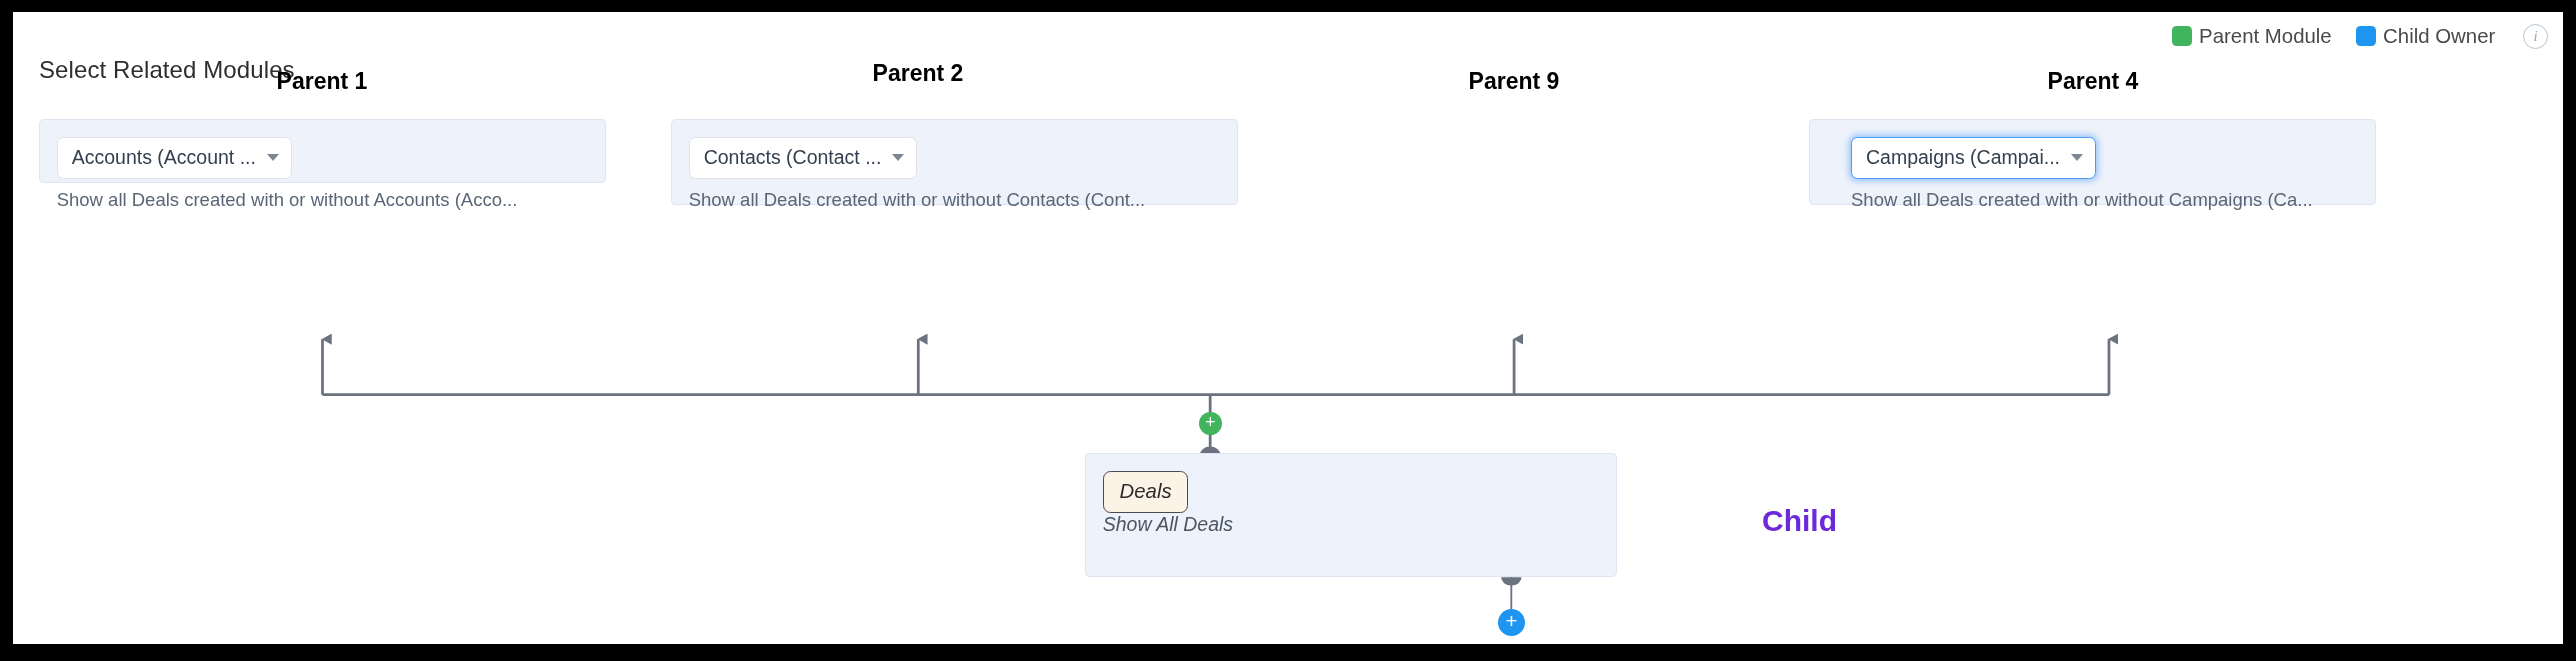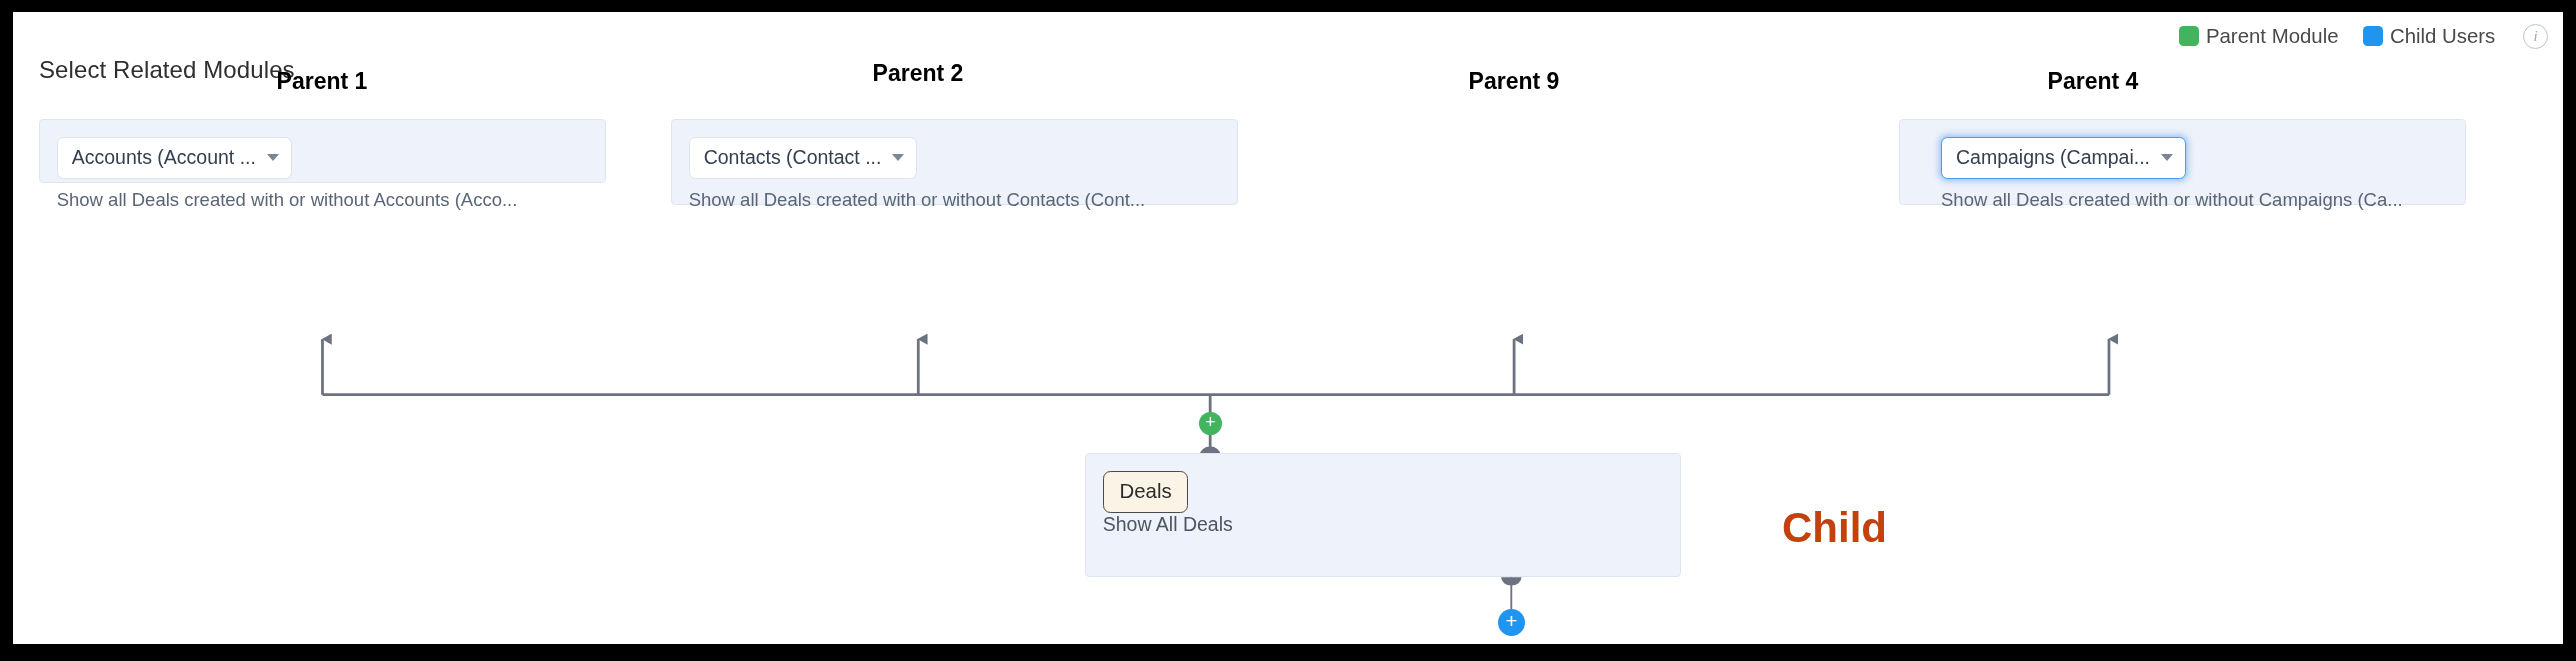--- a/index.html
+++ b/index.html
@@ -153,25 +153,24 @@
     white-space: nowrap;
   }
   .child-desc {
     margin-top: 0;
     font-size: 19.5px;
     color: #4b5663;
     white-space: nowrap;
   }
   .child-heading {
     position: absolute;
-    font-size: 42px;
+    font-size: 30px;
     font-weight: bold;
-    color: #c2410c;
-    white-space: nowrap;
-    margin-left: 20px;
+    color: #6d28d9;
+    white-space: nowrap;
   }
 
   
   #connectors {
     position: absolute;
     left: 0; top: 0;
     width: 2550px;
     height: 632px;
     pointer-events: none;
   }
@@ -207,21 +206,21 @@
 
     <div class="page-title">Select Related Modules</div>
 
     <div class="legend">
       <div class="legend-item">
         <span class="legend-swatch" style="background:#42b45e"></span>
         <span class="legend-label">Parent Module</span>
       </div>
       <div class="legend-item">
         <span class="legend-swatch" style="background:#1e95f0"></span>
-        <span class="legend-label">Child Users</span>
+        <span class="legend-label">Child Owner</span>
       </div>
       <div class="info-icon">i</div>
     </div>
 
     <svg id="connectors" viewBox="0 0 2752 682" preserveAspectRatio="none">
       <defs>
         <marker id="arrowUp" markerWidth="12" markerHeight="11" refX="6" refY="1" orient="auto-start-reverse" markerUnits="userSpaceOnUse">
           <path d="M 0 11 L 6 0 L 12 11 Z" fill="#6b7280"></path>
         </marker>
       </defs>
@@ -255,33 +254,33 @@
       <div class="module-select">
         <span>Contacts (Contact ...</span>
         <span class="caret"></span>
       </div>
       <div class="module-desc">Show all Deals created with or without Contacts (Cont...</div>
     </div>
 
     <div class="parent-heading" style="left:1501px; top:56px;">Parent 9</div>
 
     <div class="parent-heading" style="left:2080px; top:56px;">Parent 4</div>
-    <div class="module-card" style="left:1886px; top:107px; width:567px; height:86px;padding-left:41px;">
+    <div class="module-card" style="left:1796px; top:107px; width:567px; height:86px;padding-left:41px;">
       <div class="module-select focused">
         <span>Campaigns (Campai...</span>
         <span class="caret"></span>
       </div>
       <div class="module-desc">Show all Deals created with or without Campaigns (Ca...</div>
     </div>
 
     <div class="plus-node green" style="left:1186px; top:400px;">
       <span class="plus-glyph">+</span>
     </div>
 
-    <div class="child-card" style="left:1072px; top:441px; width:596px; height:124px;">
+    <div class="child-card" style="left:1072px; top:441px; width:532px; height:124px;font-style:italic;">
       <div class="child-pill">
         <span>Deals</span>
       </div>
       <div class="child-desc">Show All Deals</div>
     </div>
 
     <div class="child-heading" style="left:1749px; top:492px;">Child</div>
 
     <div class="plus-node blue" style="left:1485px; top:597px;">
       <span class="plus-glyph">+</span>

